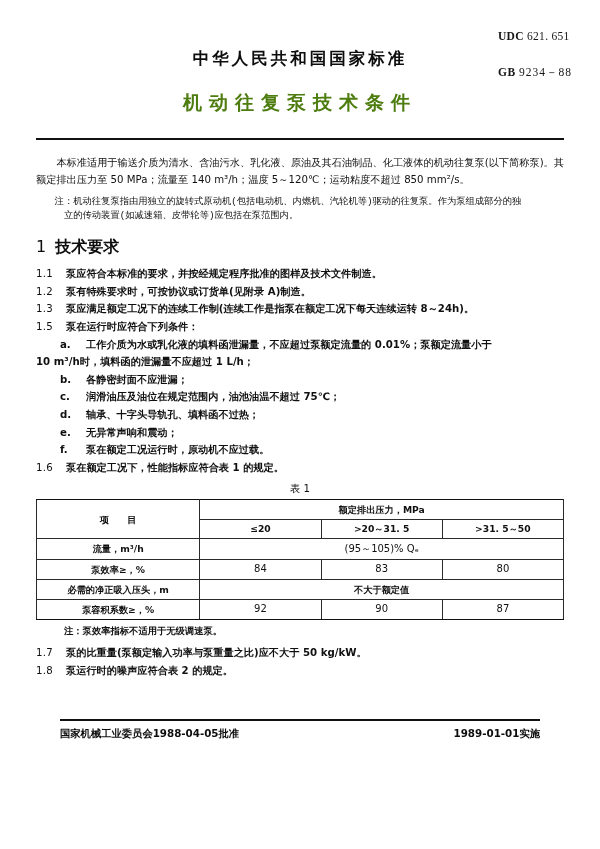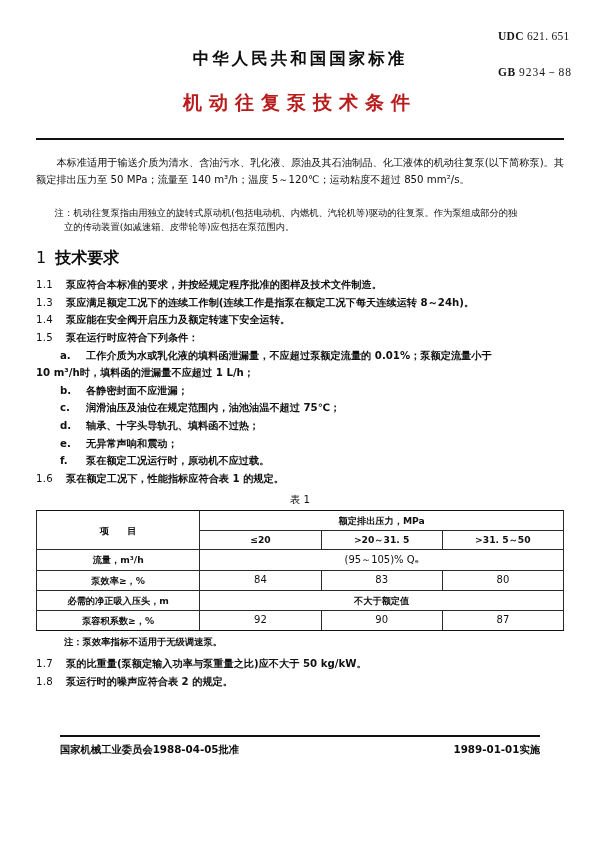--- a/index.html
+++ b/index.html
@@ -35,21 +35,21 @@
     font-size: 16.5px;
     letter-spacing: 3px;
     color: #0d0d0d;
   }
   .doc-title {
     margin-top: 20px;
     font-family: "DejaVu Sans", "Liberation Sans", sans-serif;
     font-weight: bold;
     font-size: 19px;
     letter-spacing: 7px;
-    color: #b91c1c;
+    color: #4d7c0f;
   }
   .doc-title-en {
     margin-top: 13px;
     font-family: "Liberation Serif", "DejaVu Serif", serif;
     font-weight: bold;
     font-size: 11.5px;
     letter-spacing: 0.2px;
     color: #131313;
   }
   .std-codes {
@@ -83,21 +83,22 @@
     text-align: justify;
   }
   .para {
     text-indent: 2em;
     margin-bottom: 1px;
   }
   .note {
     text-indent: 2em;
     font-size: 9.3px;
     line-height: 1.55;
-    margin-top: 18px;
+    margin-top: 7px;
+    font-family: Liberation Mono, monospace;
   }
   .note .cont {
     display: block;
     text-indent: 3em;
   }
 
   .sec-head {
     margin-top: 13px;
     margin-bottom: 7px;
     font-family: "DejaVu Sans", "Liberation Sans", sans-serif;
@@ -181,21 +182,21 @@
     margin-top: 5px;
     padding-left: 28px;
     font-weight: bold;
   }
 
   
   .footer {
     position: absolute;
     left: 60px;
     right: 60px;
-    bottom: 92px;
+    bottom: 108px;
   }
   .rule-bottom {
     border-top: 2.2px solid #111;
     height: 0;
     margin-bottom: 6px;
   }
   .footer-row {
     display: flex;
     justify-content: space-between;
     align-items: baseline;
@@ -232,26 +233,26 @@
 
   <div class="sec-head">
     <span class="num">1</span><span>技术要求</span>
   </div>
 
   <div class="clause">
     <span class="cnum">1.1</span>
     <span class="ctext">泵应符合本标准的要求，并按经规定程序批准的图样及技术文件制造。</span>
   </div>
   <div class="clause">
+    <span class="cnum">1.2</span>
+    <span class="ctext">泵有特殊要求时，可按协议或订货单(见附录 A)制造。</span>
+  </div>
+  <div class="clause">
     <span class="cnum">1.3</span>
     <span class="ctext">泵应满足额定工况下的连续工作制(连续工作是指泵在额定工况下每天连续运转 8～24h)。</span>
-  </div>
-  <div class="clause">
-    <span class="cnum">1.4</span>
-    <span class="ctext">泵应能在安全阀开启压力及额定转速下安全运转。</span>
   </div>
   <div class="clause">
     <span class="cnum">1.5</span>
     <span class="ctext">泵在运行时应符合下列条件：</span>
   </div>
 
   <div class="subitem">
     <span class="alpha">a.</span>
     <span class="stext">
       <span>工作介质为水或乳化液的填料函泄漏量，不应超过泵额定流量的 0.01%；泵额定流量小于</span>

